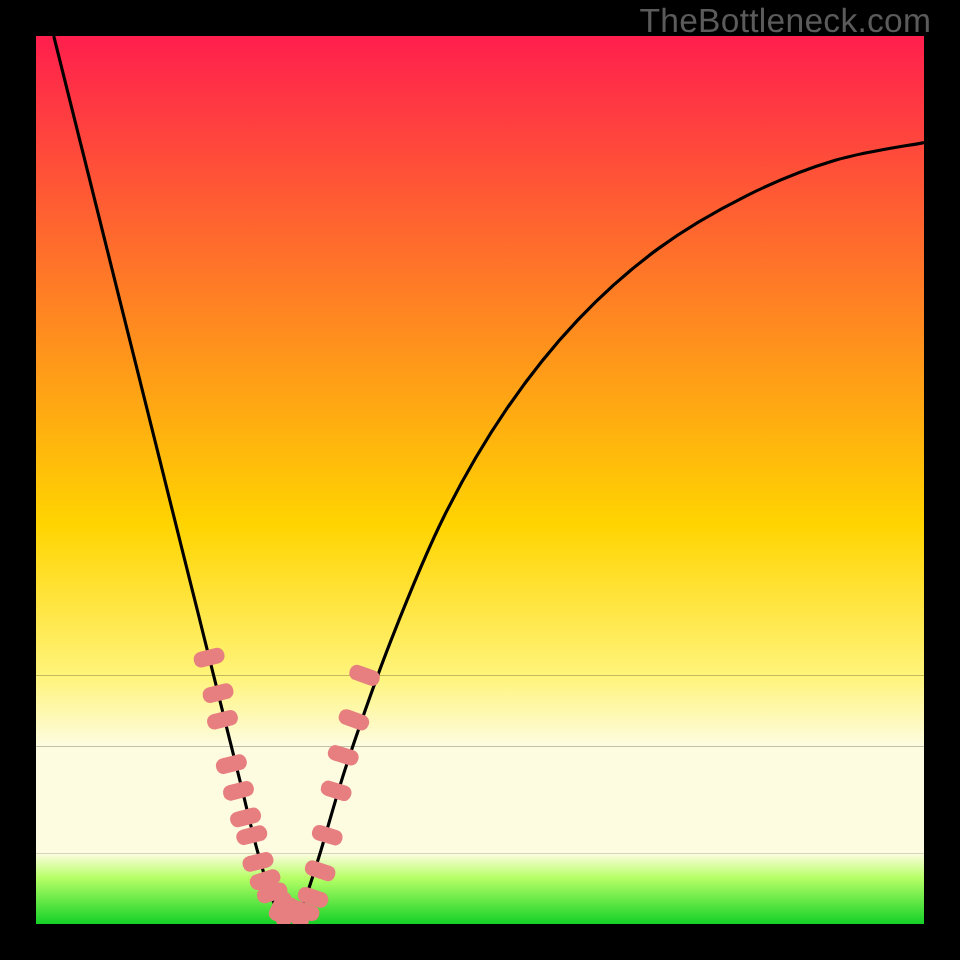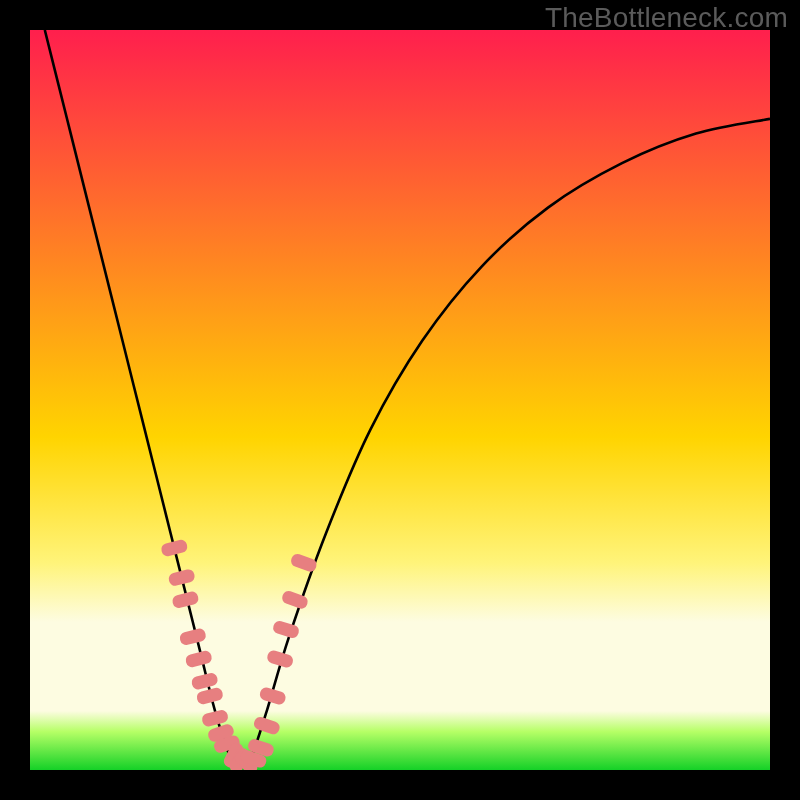--- a/index.html
+++ b/index.html
@@ -37,21 +37,21 @@
     background: #fdfce1;
   }
   .green-grad {
     position: absolute;
     left: 0;
     width: 100%;
   }
   .watermark {
     position: absolute;
     top: 2px;
-    right: 12px;
+    right: 24px;
     color: #5b5b5b;
     font-size: 28px;
     letter-spacing: 0.2px;
     font-weight: 500;
   }
   svg.curve {
     position: absolute;
     left: 0; top: 0;
     width: 740px;
     height: 740px;

